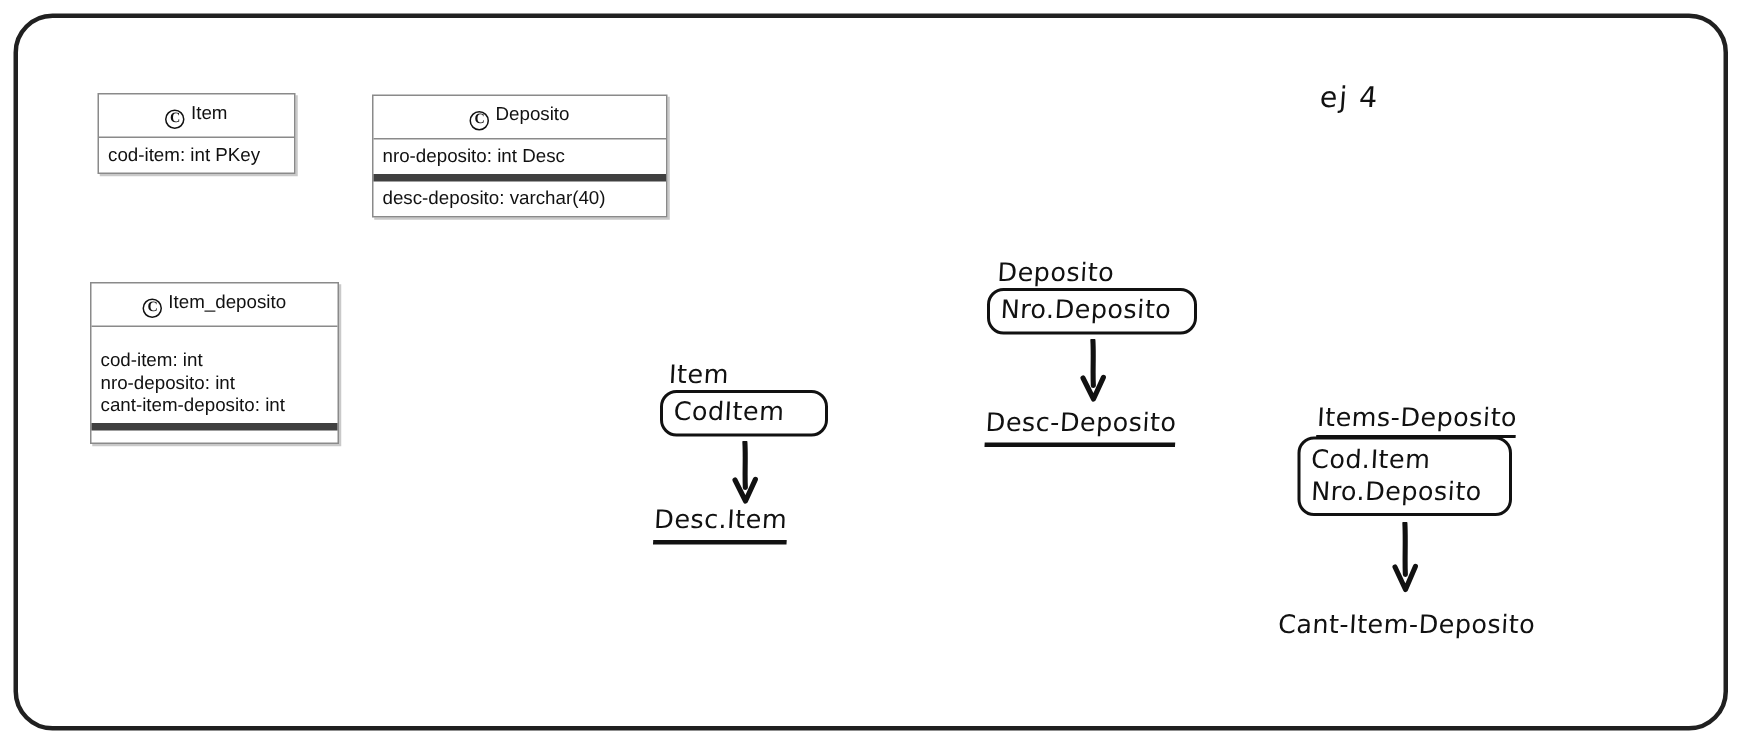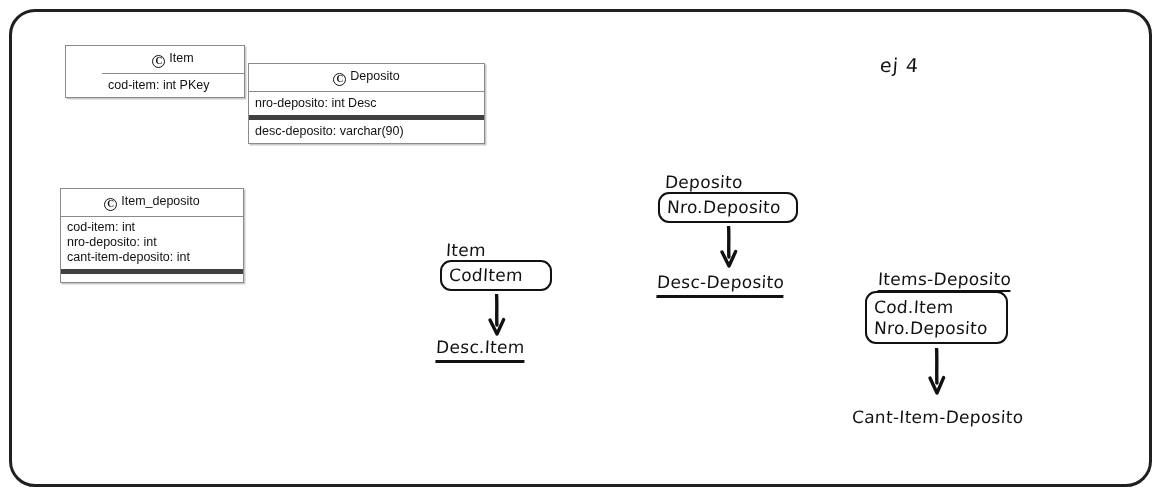--- a/index.html
+++ b/index.html
@@ -48,21 +48,21 @@
   }
   .uml-compartment {
     font-size: 12.5px;
     line-height: 16px;
     padding: 4px 6px 4px 6px;
     border-bottom: 5px solid #404040;
     white-space: nowrap;
     color: #111;
   }
   .uml-compartment:last-child { border-bottom: none; }
-  .uml-compartment.multi { padding: 3px 6px 4px 6px; }
+  .uml-compartment.multi { padding: 3px 6px 4px 6px; margin-top: 12px; }
   .uml-compartment.empty { height: 8px; padding: 0; }
   .uml-attr-line {
     font-size: 12.5px;
     line-height: 15px;
     white-space: nowrap;
   }
   .class-marker {
     display: inline-block;
     width: 13px;
     height: 13px;
@@ -143,42 +143,42 @@
     letter-spacing: 1px;
     transform: skewX(-4deg);
     white-space: nowrap;
   }
 </style>
 </head>
 <body>
 
 <div id="canvas-frame">
 
-  <div class="uml-box" style="left:53px; top:33px; width:180px;padding-left:36px;">
+  <div class="uml-box" style="left:53px; top:50px; width:132px;">
     <div class="uml-header">
       <span class="class-marker">C</span><span>Item</span>
     </div>
     <div class="uml-compartment">
       <div class="uml-attr-line">cod-item: int PKey</div>
     </div>
   </div>
 
-  <div class="uml-box" style="left:236px; top:51px; width:237px;">
+  <div class="uml-box" style="left:236px; top:51px; width:197px;">
     <div class="uml-header">
       <span class="class-marker">C</span><span>Deposito</span>
     </div>
     <div class="uml-compartment">
       <div class="uml-attr-line">nro-deposito: int Desc</div>
     </div>
     <div class="uml-compartment">
-      <div class="uml-attr-line">desc-deposito: varchar(90)</div>
-    </div>
-  </div>
-
-  <div class="uml-box" style="left:48px; top:176px; width:184px;">
+      <div class="uml-attr-line">desc-deposito: varchar(40)</div>
+    </div>
+  </div>
+
+  <div class="uml-box" style="left:48px; top:176px; width:166px;">
     <div class="uml-header">
       <span class="class-marker">C</span><span>Item_deposito</span>
     </div>
     <div class="uml-compartment multi">
       <div class="uml-attr-line">cod-item: int</div>
       <div class="uml-attr-line">nro-deposito: int</div>
       <div class="uml-attr-line">cant-item-deposito: int</div>
     </div>
     <div class="uml-compartment empty"></div>
   </div>

